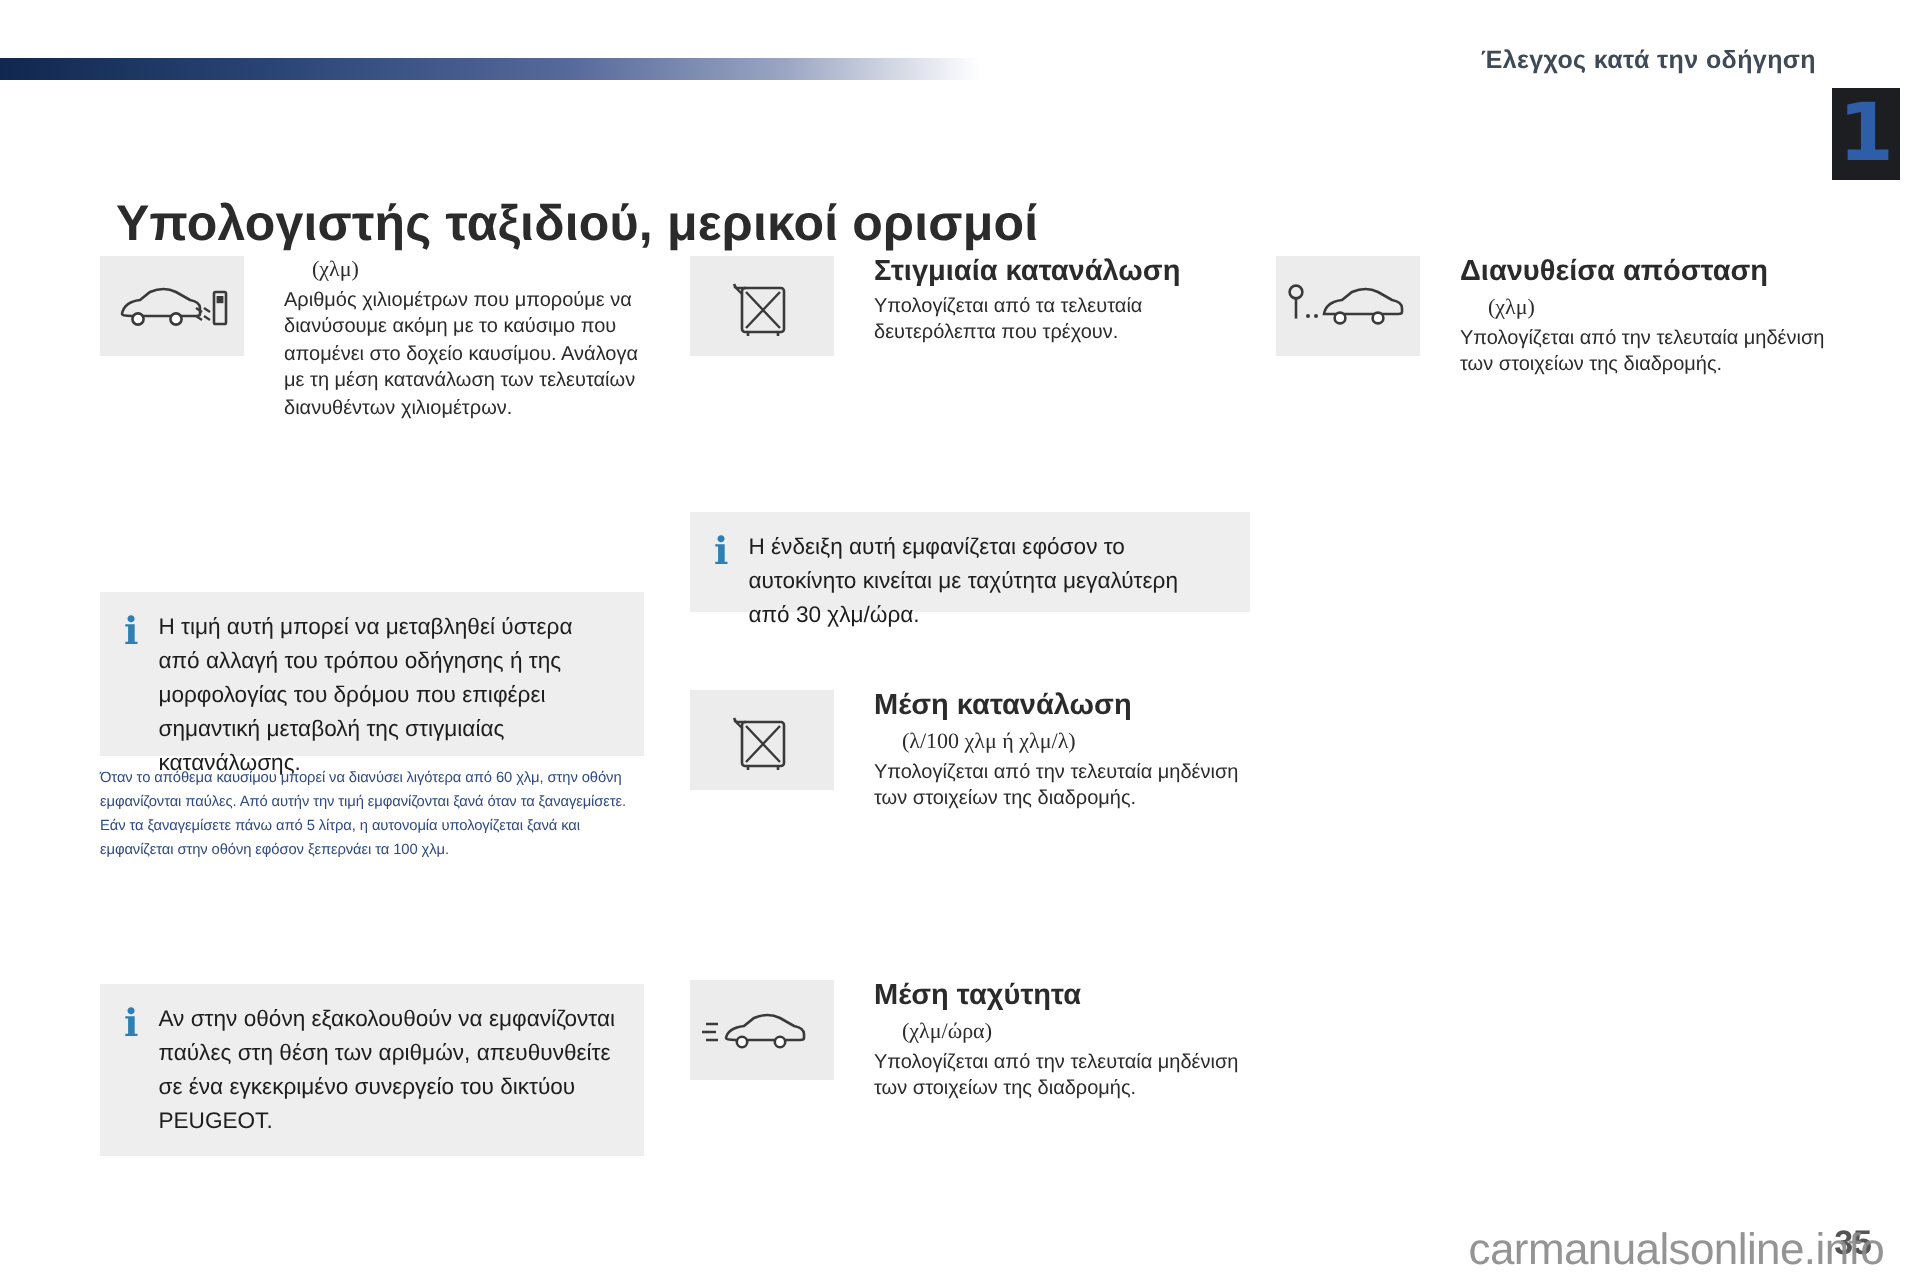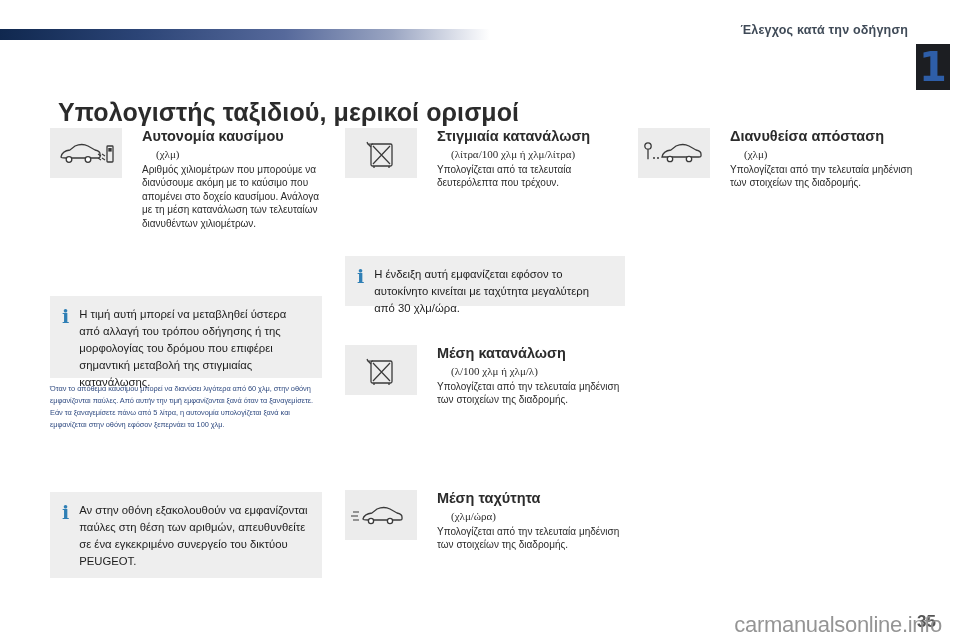--- a/index.html
+++ b/index.html
@@ -192,21 +192,20 @@
       <svg width="58" height="26" viewBox="0 0 58 26" fill="none" stroke="#3a3a3a" stroke-width="1.3">
         <path d="M4 17 q1-6 9-7 l5-4 q7-3 13 0 l7 4 q5 1 5 4 v3 q0 1-2 1 h-32 q-5 0-5-1z"></path>
         <circle cx="12" cy="19.5" r="2.8" fill="#fff"></circle>
         <circle cx="31" cy="19.5" r="2.8" fill="#fff"></circle>
         <path d="M41 14 l3 2 M41 18 l3 2 M45 14 l3 2 M45 18 l3 2" stroke-width="1.1"></path>
         <rect x="50" y="6" width="6" height="16" rx="0.8"></rect>
         <rect x="51.3" y="8" width="3.4" height="3.6" fill="#3a3a3a" stroke="none"></rect>
       </svg>
     </div>
     <div class="entry-body">
-      <div class="entry-heading">Αυτονομία καυσίμου</div>
       <div class="entry-unit">(χλμ)</div>
       <div class="entry-desc">Αριθμός χιλιομέτρων που μπορούμε να διανύσουμε ακόμη με το καύσιμο που απομένει στο δοχείο καυσίμου. Ανάλογα με τη μέση κατανάλωση των τελευταίων διανυθέντων χιλιομέτρων.</div>
     </div>
   </div>
 
 </div>
 
 <div class="infobox" style="left:50px; top:296px; width:272px; height:82px;">
   <div class="info-icon">i</div>
   <div class="info-text">Η τιμή αυτή μπορεί να μεταβληθεί ύστερα από αλλαγή του τρόπου οδήγησης ή της μορφολογίας του δρόμου που επιφέρει σημαντική μεταβολή της στιγμιαίας κατανάλωσης.</div>
@@ -226,21 +225,20 @@
       <svg width="32" height="34" viewBox="0 0 32 34" fill="none" stroke="#3a3a3a" stroke-width="1.3">
         <rect x="6" y="8" width="21" height="22" rx="1.5"></rect>
         <path d="M9 30 v2 M24 30 v2"></path>
         <path d="M8 10 l17 18 M25 10 l-17 18" stroke-width="1.2"></path>
         <path d="M6 11 l-3-3 h5" stroke-width="1.2"></path>
         <path d="M3 8 l-1-2"></path>
       </svg>
     </div>
     <div class="entry-body">
       <div class="entry-heading">Στιγμιαία κατανάλωση</div>
-      <div class="entry-unit">(λίτρα/100 χλμ ή χλμ/λίτρα)</div>
       <div class="entry-desc">Υπολογίζεται από τα τελευταία δευτερόλεπτα που τρέχουν.</div>
     </div>
   </div>
 
 </div>
 
 <div class="infobox" style="left:345px; top:256px; width:280px; height:50px;">
   <div class="info-icon">i</div>
   <div class="info-text">Η ένδειξη αυτή εμφανίζεται εφόσον το αυτοκίνητο κινείται με ταχύτητα μεγαλύτερη από 30 χλμ/ώρα.</div>
 </div>

